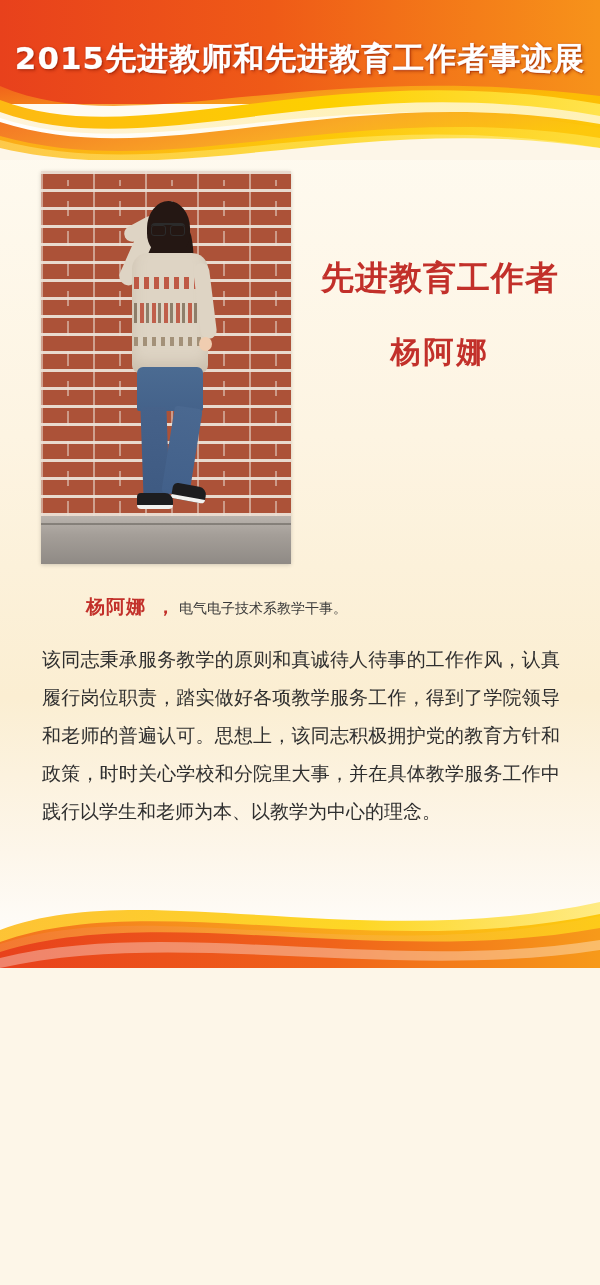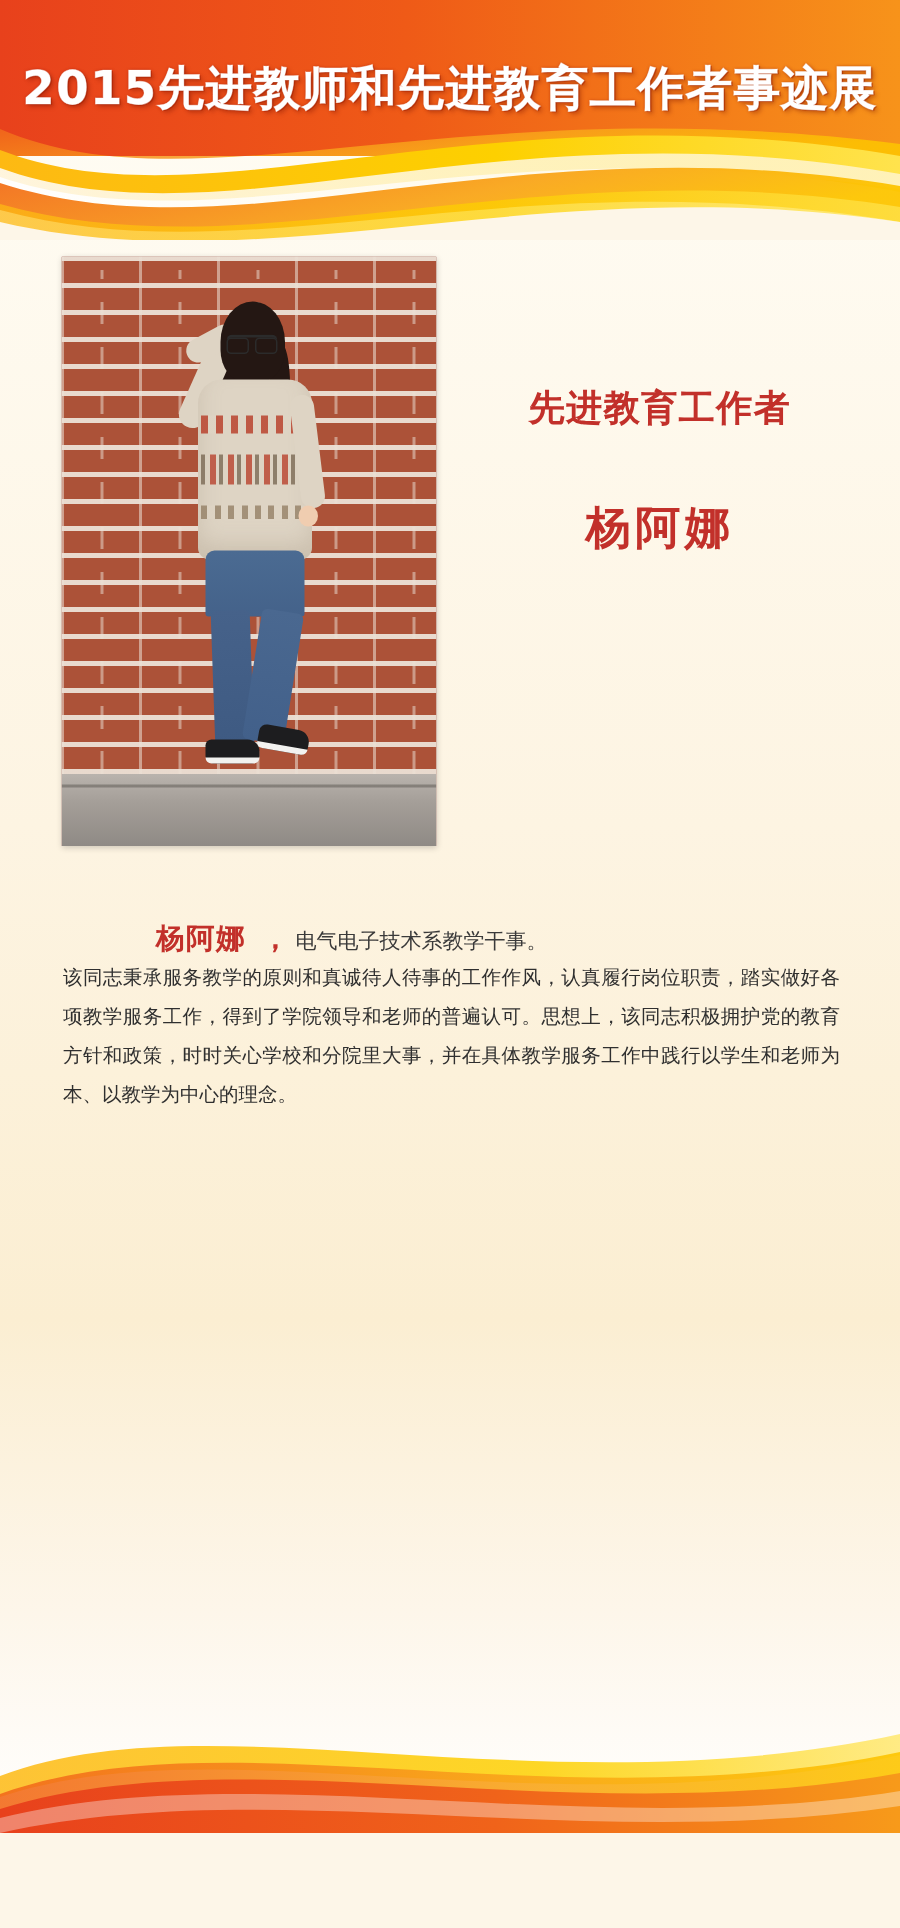--- a/index.html
+++ b/index.html
@@ -9,21 +9,21 @@
   body {
     width: 600px;
     height: 1285px;
     font-family: "Liberation Sans", sans-serif;
     background: #fdf6e8;
     overflow: hidden;
   }
   .poster {
     position: relative;
     width: 600px;
-    height: 1222px;
+    height: 968px;
     overflow: hidden;
     background: linear-gradient(180deg, #fffdf6 0%, #fdf4e2 45%, #fbeed2 72%, #fdf6ea 88%, #ffffff 100%);
   }
 
   
   .header {
     position: absolute;
     top: 0; left: 0;
     width: 600px;
     height: 160px;
@@ -226,45 +226,44 @@
 
   
   .role-title {
     position: absolute;
     left: 300px;
     top: 256px;
     width: 280px;
     text-align: center;
     font-family: "DejaVu Sans", "Liberation Sans", sans-serif;
     font-weight: bold;
-    font-size: 24px;
+    font-size: 33px;
     letter-spacing: 1px;
     color: #c2302a;
   }
   .person-name {
     position: absolute;
     left: 300px;
     top: 332px;
     width: 280px;
     text-align: center;
     font-family: "DejaVu Sans", "Liberation Sans", sans-serif;
     font-weight: bold;
     font-size: 30px;
     letter-spacing: 3px;
     color: #c2302a;
   }
 
   
   .byline {
     position: absolute;
-    left: 60px;
+    left: 42px;
     top: 592px;
     width: 520px;
     line-height: 1.5;
-    margin-top: 20px;
   }
   .byline-name {
     font-family: "DejaVu Sans", "Liberation Sans", sans-serif;
     font-weight: bold;
     font-size: 19px;
     color: #c2302a;
     margin-left: 44px;
     letter-spacing: 1px;
   }
   .byline-sep {
@@ -278,21 +277,21 @@
     font-family: "DejaVu Sans", "Liberation Sans", sans-serif;
     font-size: 14px;
     color: #3a3a3a;
   }
   .body-text {
     position: absolute;
     left: 42px;
     top: 640px;
     width: 518px;
     font-family: "DejaVu Sans", "Liberation Sans", sans-serif;
-    font-size: 13px;
+    font-size: 19px;
     color: #2f2f2f;
     line-height: 2.0;
     text-align: justify;
   }
   .body-text p { margin: 0 0 2px 0; }
 
   
   .footer {
     position: absolute;
     left: 0;

